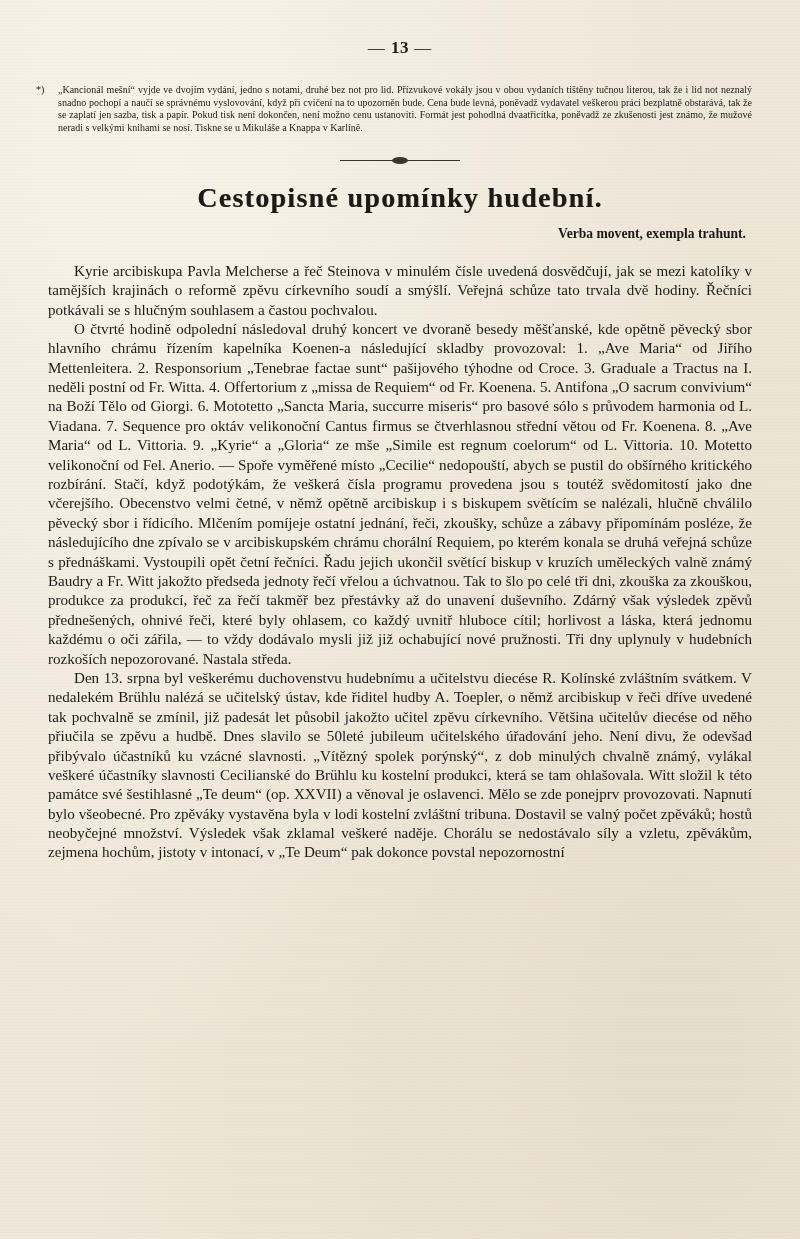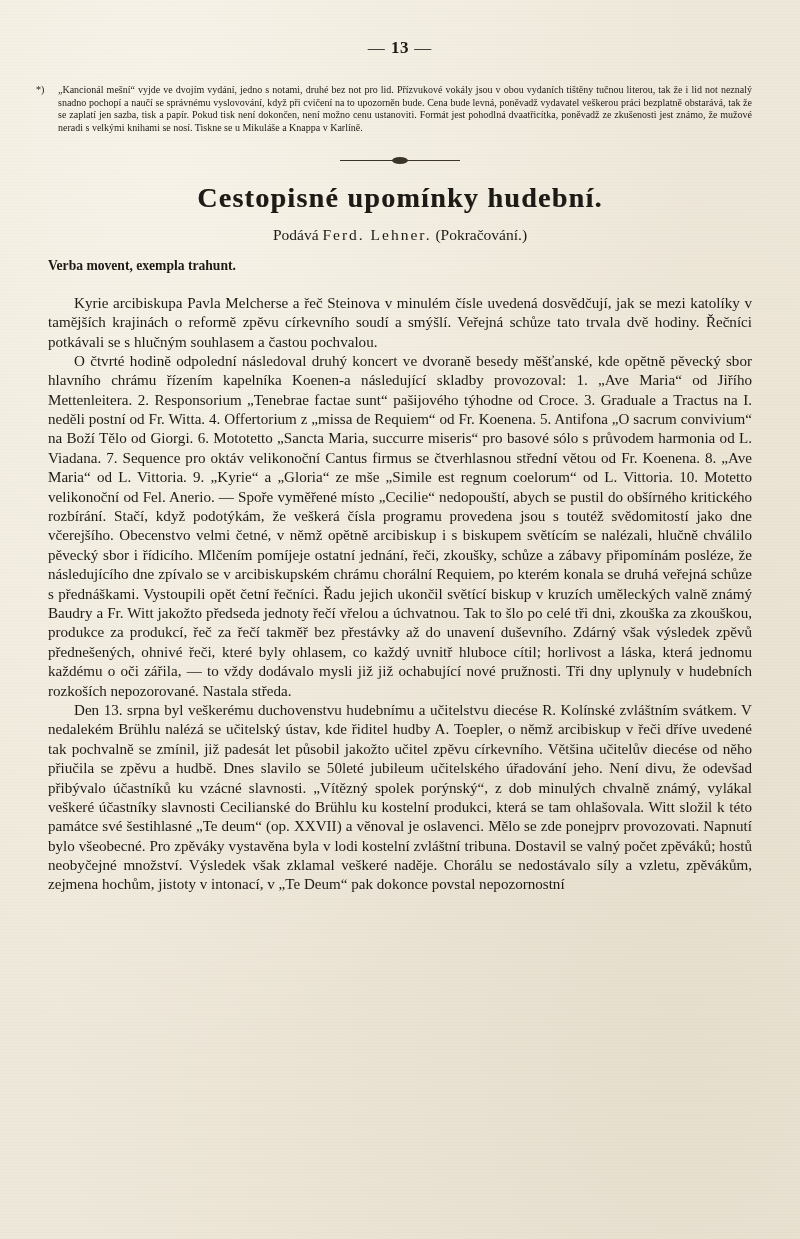--- a/index.html
+++ b/index.html
@@ -113,20 +113,21 @@
     text-shadow: 0.4px 0 0 rgba(29,26,22,0.5);
   }
   .byline {
     text-align: center;
     font-size: 15.5px;
     margin: 0 0 14px 0;
   }
   .byline .sp { letter-spacing: 2px; }
 
   .motto {
+    text-align: right;
     font-size: 13.6px;
     font-weight: bold;
     margin: 2px 0 20px 0;
     padding-right: 6px;
   }
 
   
   .body-text {
     font-size: 15.1px;
     line-height: 1.285;
@@ -163,23 +164,20 @@
       <span class="star">*)</span><span class="fn-body">„Kancionál mešní“ vyjde ve dvojím vydání, jedno s notami, druhé bez not pro lid. Přízvukové vokály jsou v obou vydaních tištěny tučnou literou, tak že i lid not neznalý snadno pochopí a naučí se správnému vyslovování, když při cvičení na to upozorněn bude. Cena bude levná, poněvadž vydavatel veškerou práci bezplatně obstarává, tak že se zaplatí jen sazba, tisk a papír. Pokud tisk není dokončen, není možno cenu ustanoviti. Formát jest pohodlná dvaatřicítka, poněvadž ze zkušenosti jest známo, že mužové neradi s velkými knihami se nosí. Tiskne se u Mikuláše a Knappa v Karlíně.</span>
     </div>
 
     <div class="ornament">
       <span class="line"></span>
       <span class="bead"></span>
     </div>
 
     <h1 class="article-title">Cestopisné upomínky hudební.</h1>
 
-    <div class="byline">
-      <span>Podává </span><span class="sp">Ferd. Lehner.</span><span> (Pokračování.)</span>
-    </div>
 
     <div class="motto">Verba movent, exempla trahunt.</div>
 
     <div class="body-text">
       <p>Kyrie arcibiskupa Pavla Melcherse a řeč Steinova v minulém čísle uvedená dosvědčují, jak se mezi katolíky v tamějších krajinách o reformě zpěvu církevního soudí a smýšlí. Veřejná schůze tato trvala dvě hodiny. Řečníci potkávali se s hlučným souhlasem a častou pochvalou.</p>
       <p>O čtvrté hodině odpolední následoval druhý koncert ve dvoraně besedy měšťanské, kde opětně pěvecký sbor hlavního chrámu řízením kapelníka Koenen-a následující skladby provozoval: 1. „Ave Maria“ od Jiřího Mettenleitera. 2. Responsorium „Tenebrae factae sunt“ pašijového týhodne od Croce. 3. Graduale a Tractus na I. neděli postní od Fr. Witta. 4. Offertorium z „missa de Requiem“ od Fr. Koenena. 5. Antifona „O sacrum convivium“ na Boží Tělo od Giorgi. 6. Mototetto „Sancta Maria, succurre miseris“ pro basové sólo s průvodem harmonia od L. Viadana. 7. Sequence pro oktáv velikonoční Cantus firmus se čtverhlasnou střední větou od Fr. Koenena. 8. „Ave Maria“ od L. Vittoria. 9. „Kyrie“ a „Gloria“ ze mše „Simile est regnum coelorum“ od L. Vittoria. 10. Motetto velikonoční od Fel. Anerio. — Spoře vyměřené místo „Cecilie“ nedopouští, abych se pustil do obšírného kritického rozbírání. Stačí, když podotýkám, že veškerá čísla programu provedena jsou s toutéž svědomitostí jako dne včerejšího. Obecenstvo velmi četné, v němž opětně arcibiskup i s biskupem světícím se nalézali, hlučně chválilo pěvecký sbor i řídicího. Mlčením pomíjeje ostatní jednání, řeči, zkoušky, schůze a zábavy připomínám posléze, že následujícího dne zpívalo se v arcibiskupském chrámu chorální Requiem, po kterém konala se druhá veřejná schůze s přednáškami. Vystoupili opět četní řečníci. Řadu jejich ukončil světící biskup v kruzích uměleckých valně známý Baudry a Fr. Witt jakožto předseda jednoty řečí vřelou a úchvatnou. Tak to šlo po celé tři dni, zkouška za zkouškou, produkce za produkcí, řeč za řečí takměř bez přestávky až do unavení duševního. Zdárný však výsledek zpěvů přednešených, ohnivé řeči, které byly ohlasem, co každý uvnitř hluboce cítil; horlivost a láska, která jednomu každému o oči zářila, — to vždy dodávalo mysli již již ochabující nové pružnosti. Tři dny uplynuly v hudebních rozkoších nepozorované. Nastala středa.</p>
       <p>Den 13. srpna byl veškerému duchovenstvu hudebnímu a učitelstvu diecése R. Kolínské zvláštním svátkem. V nedalekém Brühlu nalézá se učitelský ústav, kde řiditel hudby A. Toepler, o němž arcibiskup v řeči dříve uvedené tak pochvalně se zmínil, již padesát let působil jakožto učitel zpěvu církevního. Většina učitelův diecése od něho přiučila se zpěvu a hudbě. Dnes slavilo se 50leté jubileum učitelského úřadování jeho. Není divu, že odevšad přibývalo účastníků ku vzácné slavnosti. „Vítězný spolek porýnský“, z dob minulých chvalně známý, vylákal veškeré účastníky slavnosti Cecilianské do Brühlu ku kostelní produkci, která se tam ohlašovala. Witt složil k této památce své šestihlasné „Te deum“ (op. XXVII) a věnoval je oslavenci. Mělo se zde ponejprv provozovati. Napnutí bylo všeobecné. Pro zpěváky vystavěna byla v lodi kostelní zvláštní tribuna. Dostavil se valný počet zpěváků; hostů neobyčejné množství. Výsledek však zklamal veškeré naděje. Chorálu se nedostávalo síly a vzletu, zpěvákům, zejmena hochům, jistoty v intonací, v „Te Deum“ pak dokonce povstal nepozornostní</p>
     </div>
 
   </div>

